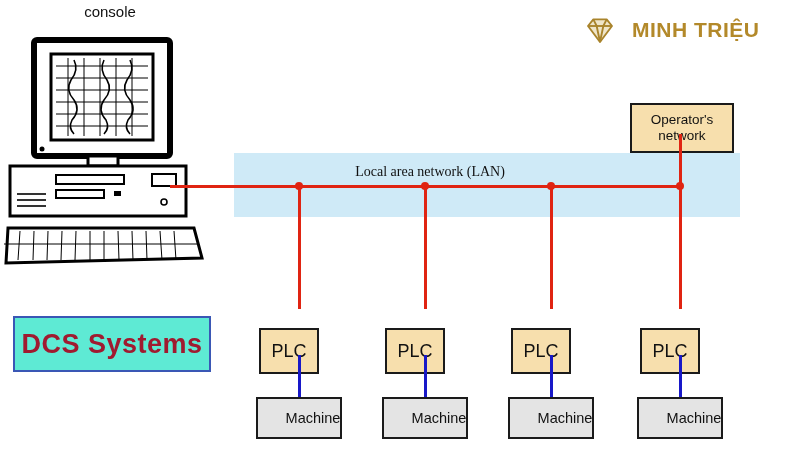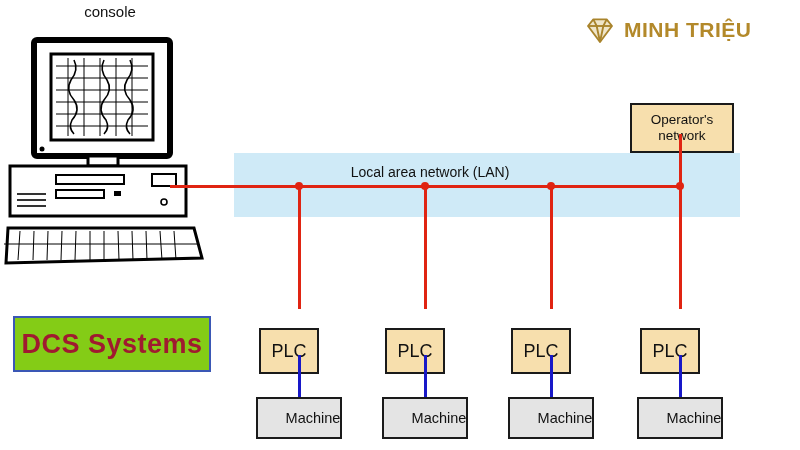--- a/index.html
+++ b/index.html
@@ -5,51 +5,51 @@
   html, body { margin: 0; padding: 0; }
   body {
     width: 800px; height: 450px;
     font-family: "Liberation Sans", sans-serif;
     background: #ffffff;
     overflow: hidden;
   }
   .canvas { position: relative; width: 800px; height: 450px; background: #ffffff; }
 
   
-  .brand { position: absolute; left: 584px; top: 14px; display: flex; align-items: center; gap: 8px; }
+  .brand { position: absolute; left: 584px; top: 14px; display: flex; align-items: center; gap: 16px; }
   .brand-text { font-size: 21px; font-weight: bold; color: #b3892a; letter-spacing: 0.5px; }
 
   
   .host-label { position: absolute; left: 52px; top: 3px; width: 116px; text-align: center;
     font-size: 15px; color: #111; line-height: 1.25; }
   .computer { position: absolute; left: 4px; top: 34px; width: 200px; height: 232px; }
 
   
   .lan-band { position: absolute; left: 234px; top: 153px; width: 506px; height: 64px; background: #cfeaf7; }
   .lan-label { position: absolute; left: 300px; top: 164px; width: 260px; text-align: center;
-    font-size: 14px; color: #111; }
+    font-size: 14px; color: #111; font-family: Liberation Serif, serif; }
   .lan-line { position: absolute; left: 170px; top: 185px; width: 512px; height: 3px; background: #e02412; }
   .dot { position: absolute; width: 8px; height: 8px; border-radius: 50%; background: #e02412; top: 182px; }
 
   
   .vline-red { position: absolute; width: 3px; background: #e02412; }
   .vline-blue { position: absolute; width: 3px; background: #1818c8; }
 
   
   .box { position: absolute; display: flex; align-items: center; justify-content: center;
     text-align: center; border: 2px solid #1a1a1a; font-size: 14px; color: #111; box-sizing: border-box; }
   .tan { background: #f7dfad; margin-top: 19px; }
   .gray { background: #e4e4e4; padding-left: 28px; }
   .console-box { left: 630px; top: 84px; width: 104px; height: 50px; line-height: 1.2; font-size: 13.5px; }
   .plc { width: 60px; height: 46px; top: 309px; font-size: 18px; }
   .machine { width: 86px; height: 42px; top: 397px; font-size: 14.5px; }
 
   
   .dcs-box { position: absolute; left: 13px; top: 316px; width: 198px; height: 56px;
-    border: 2.5px solid #3a57b5; background: #84cc16; display: flex; align-items: center; justify-content: center;
+    border: 2.5px solid #3a57b5; background: #5eead4; display: flex; align-items: center; justify-content: center;
     box-sizing: border-box; }
   .dcs-text { font-size: 27px; font-weight: bold; color: #a01a30; letter-spacing: 0.5px; }
 </style>
 </head>
 <body>
 
 <div class="canvas">
 
   <div class="brand">
     <svg width="32" height="32" viewBox="0 0 24 24">

